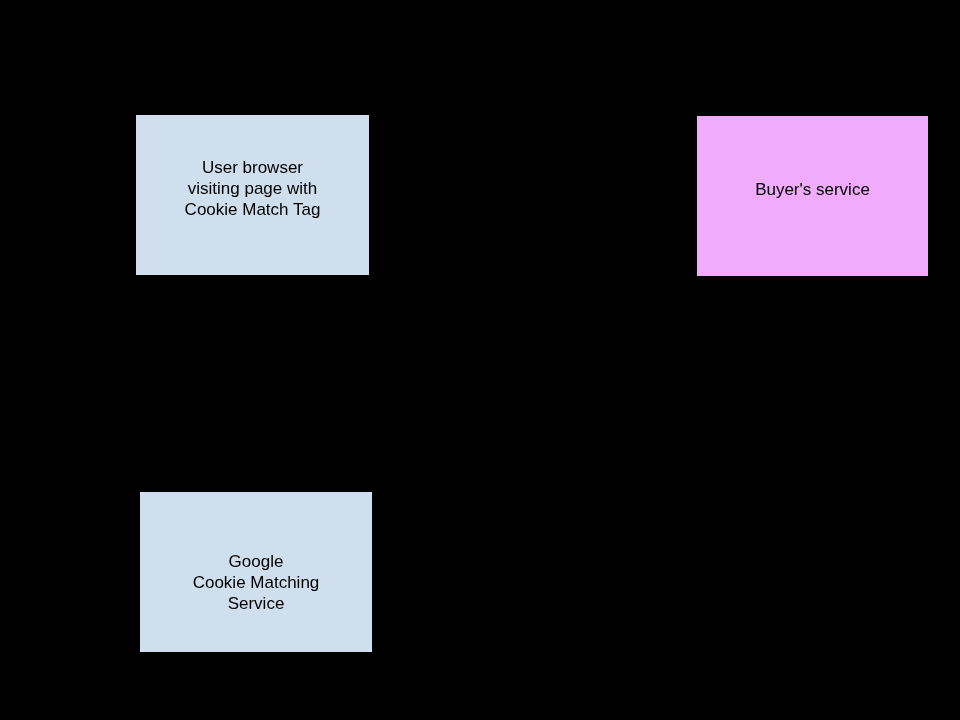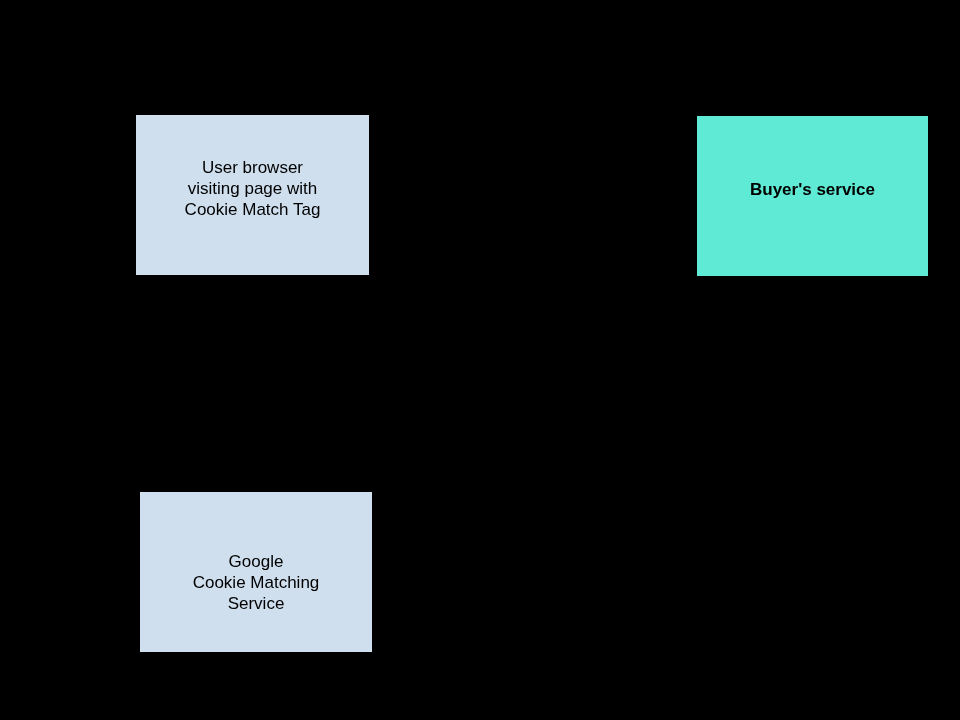--- a/index.html
+++ b/index.html
@@ -65,21 +65,21 @@
 <body>
 
 <div id="canvas">
 
   <div class="node" id="node-user-browser" style="background: #cfdfee;">
     <span class="node-label">User browser
 visiting page with
 Cookie Match Tag</span>
   </div>
 
-  <div class="node" id="node-buyers-service" style="background: #5eead4; font-weight: bold;">
+  <div class="node" id="node-buyers-service" style="background: #f0abfc;">
     <span class="node-label">Buyer's service</span>
   </div>
 
   <div class="node" id="node-google-cookie-matching" style="background: #cfdfee;">
     <span class="node-label">Google
 Cookie Matching
 Service</span>
   </div>
 
 </div>

